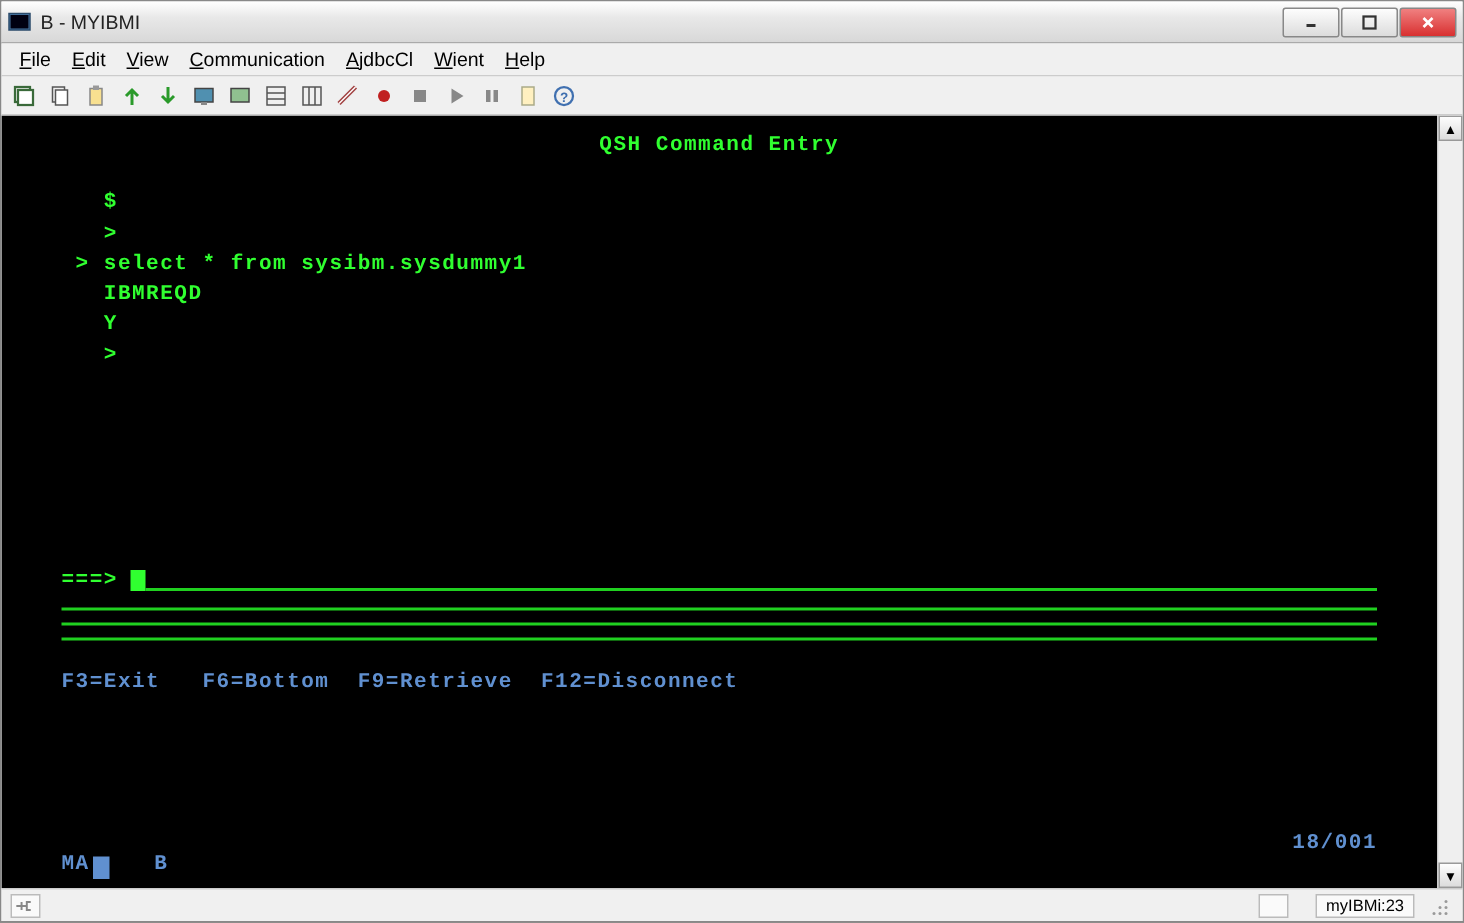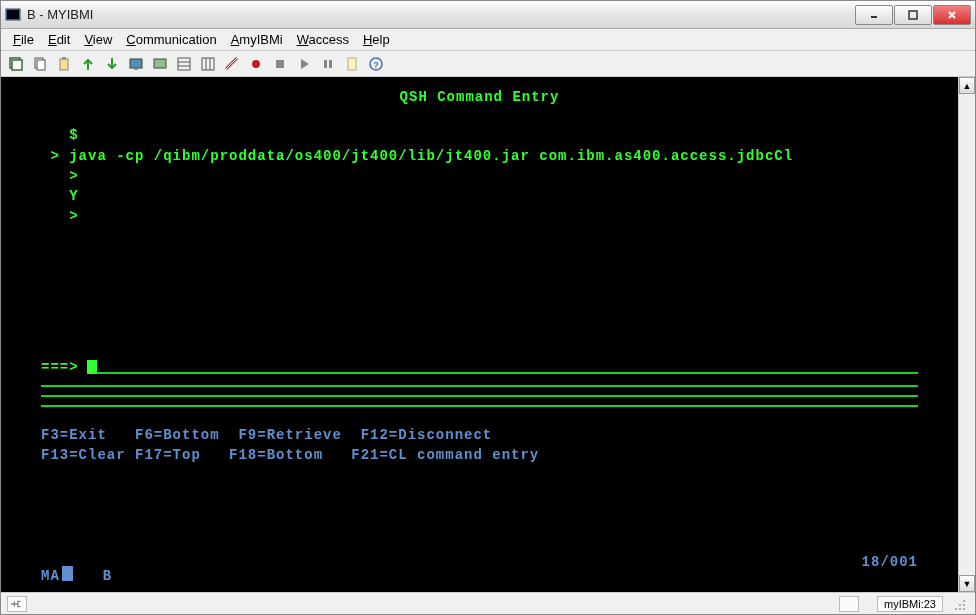--- a/index.html
+++ b/index.html
@@ -164,21 +164,21 @@
       right: 10px;
       display: flex;
       justify-content: space-between;
       color: #6090d0;
       padding: 0 30px;
       align-items: center;
     }
     .status-left {
       display: flex;
       gap: 2px;
-      align-items: flex-start;
+      align-items: flex-end;
       margin-top: 28px;
     }
     .status-block {
       background: #6090d0;
       width: 11px;
       height: 15px;
       display: inline-block;
     }
     .scrollbar-v {
       width: 17px;
@@ -258,22 +258,22 @@
           </svg>
         </div>
     </div>
   </div>
 
   <div class="menubar">
     <div class="menu-item"><u>F</u><span>ile</span></div>
     <div class="menu-item"><u>E</u><span>dit</span></div>
     <div class="menu-item"><u>V</u><span>iew</span></div>
     <div class="menu-item"><u>C</u><span>ommunication</span></div>
-    <div class="menu-item"><u>A</u><span>myIBMi</span></div>
-    <div class="menu-item"><u>W</u><span>access</span></div>
+    <div class="menu-item"><u>A</u><span>jdbcCl</span></div>
+    <div class="menu-item"><u>W</u><span>ient</span></div>
     <div class="menu-item"><u>H</u><span>elp</span></div>
   </div>
 
   <div class="toolbar">
     <div class="tool-btn">
         <svg viewBox="0 0 16 16">
           <rect x="2" y="2" width="10" height="10" fill="none" stroke="#3a6a3a" stroke-width="1.5"></rect>
           <rect x="4" y="4" width="10" height="10" fill="#fff" stroke="#3a6a3a" stroke-width="1.5"></rect>
         </svg>
       </div>
@@ -361,38 +361,38 @@
           <circle cx="8" cy="8" r="6" fill="none" stroke="#4070b0" stroke-width="1.5"></circle>
           <text x="8" y="12" text-anchor="middle" font-size="9" fill="#4070b0" font-weight="bold">?</text>
         </svg>
       </div>
   </div>
 
   <div class="main-area">
     <div class="terminal">
       <div class="term-title">QSH Command Entry</div>
       <div class="term-line term-indent">   $</div>
-      <div class="term-line term-indent"> &gt; java -cp /qibm/proddata/os400/jt400/lib/jt400.jar com.ibm.as400.access.jdbcCl</div>
       <div class="term-line term-indent">   &gt;</div>
+      <div class="term-line term-indent"> &gt; select * from sysibm.sysdummy1</div>
+      <div class="term-line term-indent">   IBMREQD</div>
       <div class="term-line term-indent">   Y</div>
       <div class="term-line term-indent">   &gt;</div>
 
       <div style="height:120px"></div>
 
       <div class="prompt-row">
         <span class="prompt-label">===&gt;</span>
         <span class="cursor"></span>
         <div class="prompt-line"></div>
       </div>
       <div class="full-line"></div>
       <div class="full-line"></div>
       <div class="full-line"></div>
 
       <div class="fkeys">F3=Exit   F6=Bottom  F9=Retrieve  F12=Disconnect</div>
-      <div class="fkeys" style="margin-top:0">F13=Clear F17=Top   F18=Bottom   F21=CL command entry</div>
 
       <div class="status-row">
         <div class="status-left">
           <span>MA</span>
           <span class="status-block"></span>
           <span style="margin-left:28px">B</span>
         </div>
         <div>18/001</div>
       </div>
     </div>

